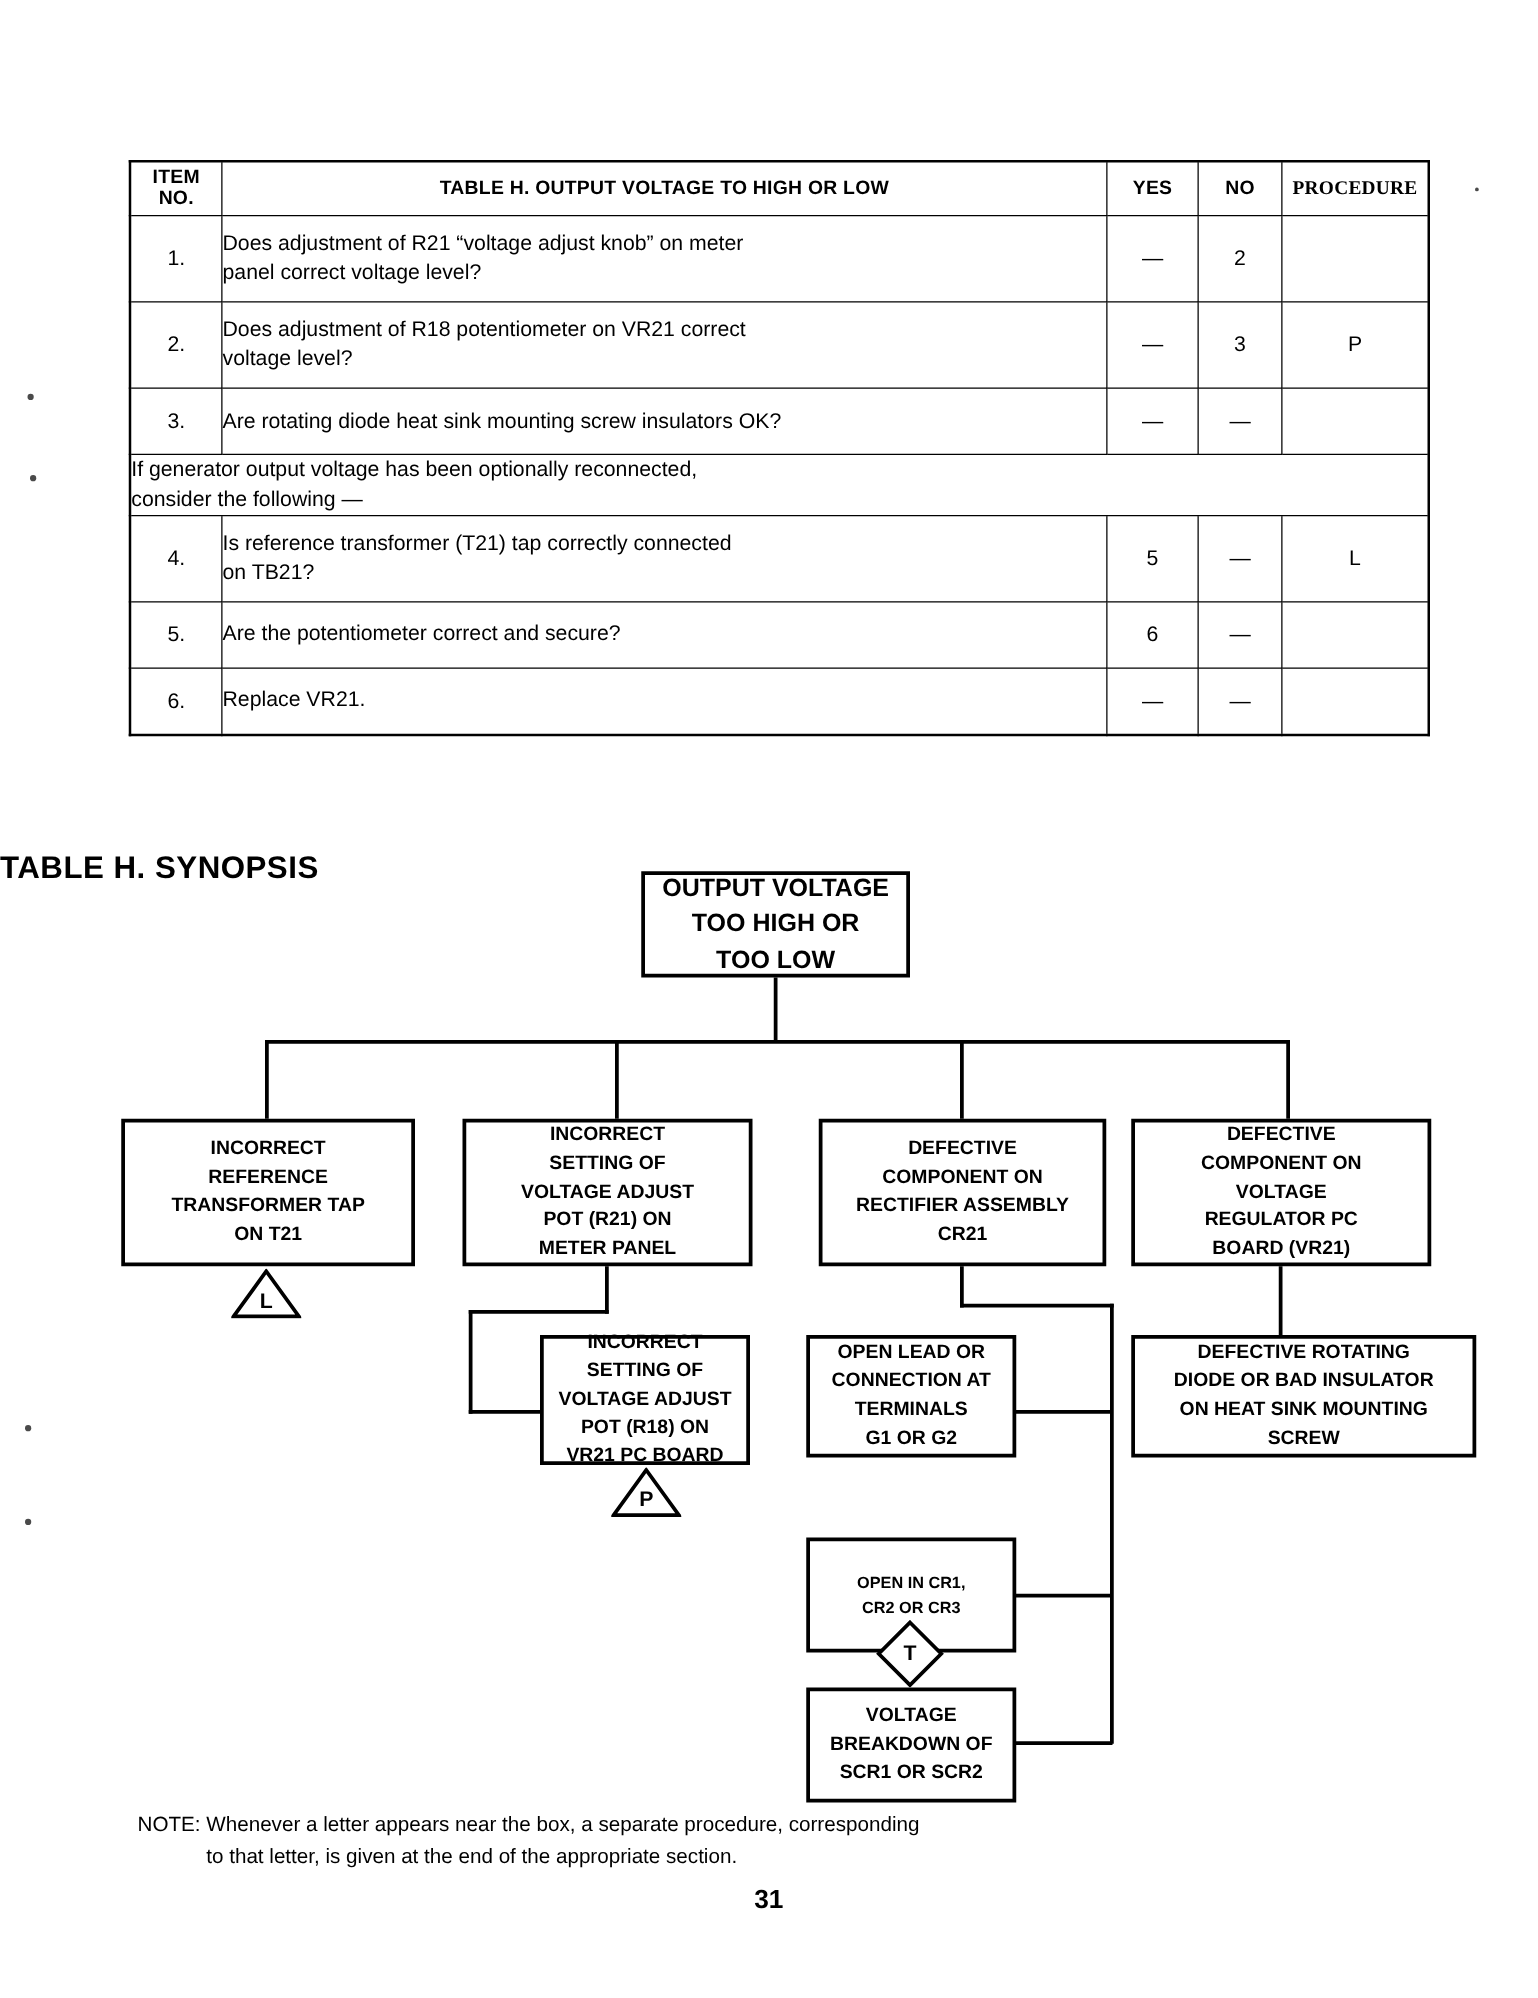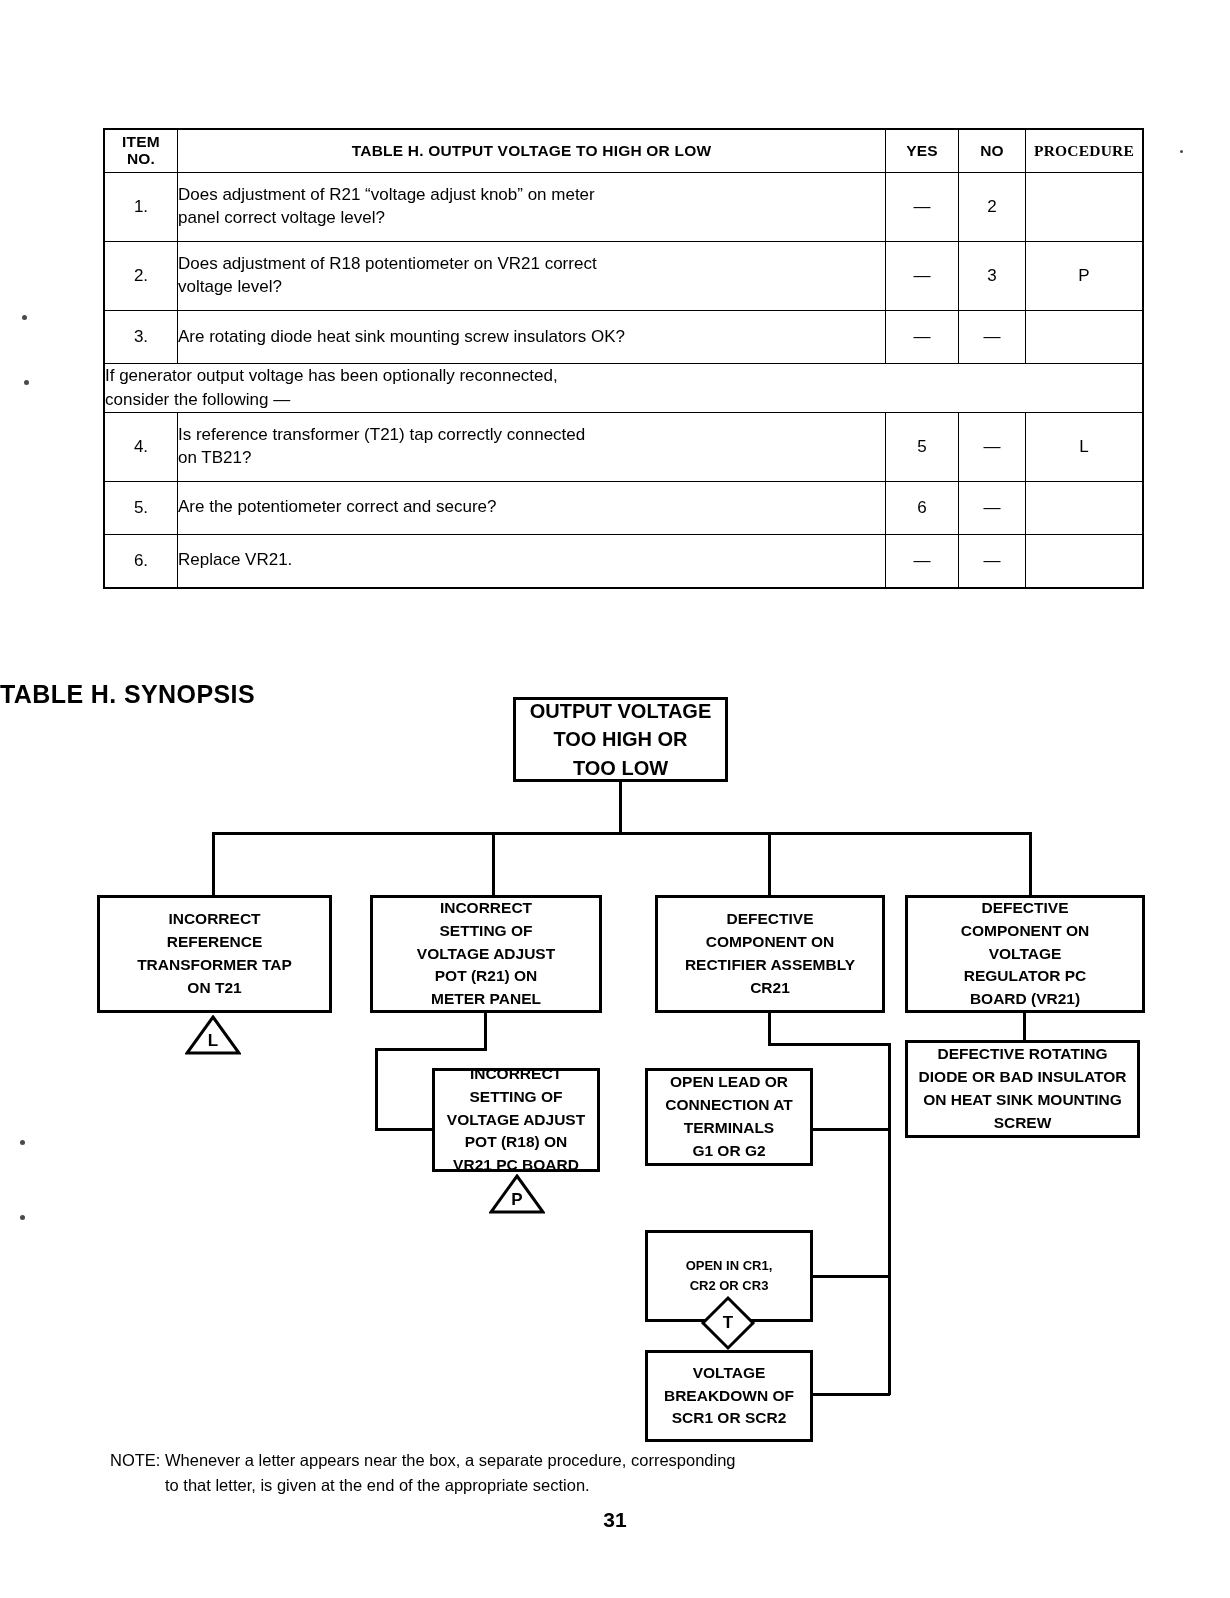--- a/index.html
+++ b/index.html
@@ -274,21 +274,21 @@
       <div>
         <span>OPEN LEAD OR</span>
         <span>CONNECTION AT</span>
         <span>TERMINALS</span>
         <span>G1 OR G2</span>
       </div>
     </div>
     <div class="line hline" style="left:811px;top:1128px;width:79px;"></div>
 
     <div class="line vline" style="left:1023px;top:1013px;height:55px;"></div>
-    <div class="fbox" style="left:905px;top:1040px;width:235px;height:98px;font-size:15.5px;">
+    <div class="fbox" style="left:905px;top:1068px;width:276px;height:98px;font-size:15.5px;">
       <div>
         <span>DEFECTIVE ROTATING</span>
         <span>DIODE OR BAD INSULATOR</span>
         <span>ON HEAT SINK MOUNTING</span>
         <span>SCREW</span>
       </div>
     </div>
 
     <div class="fbox" style="left:645px;top:1230px;width:168px;height:92px;font-size:13px;">
       <div>

